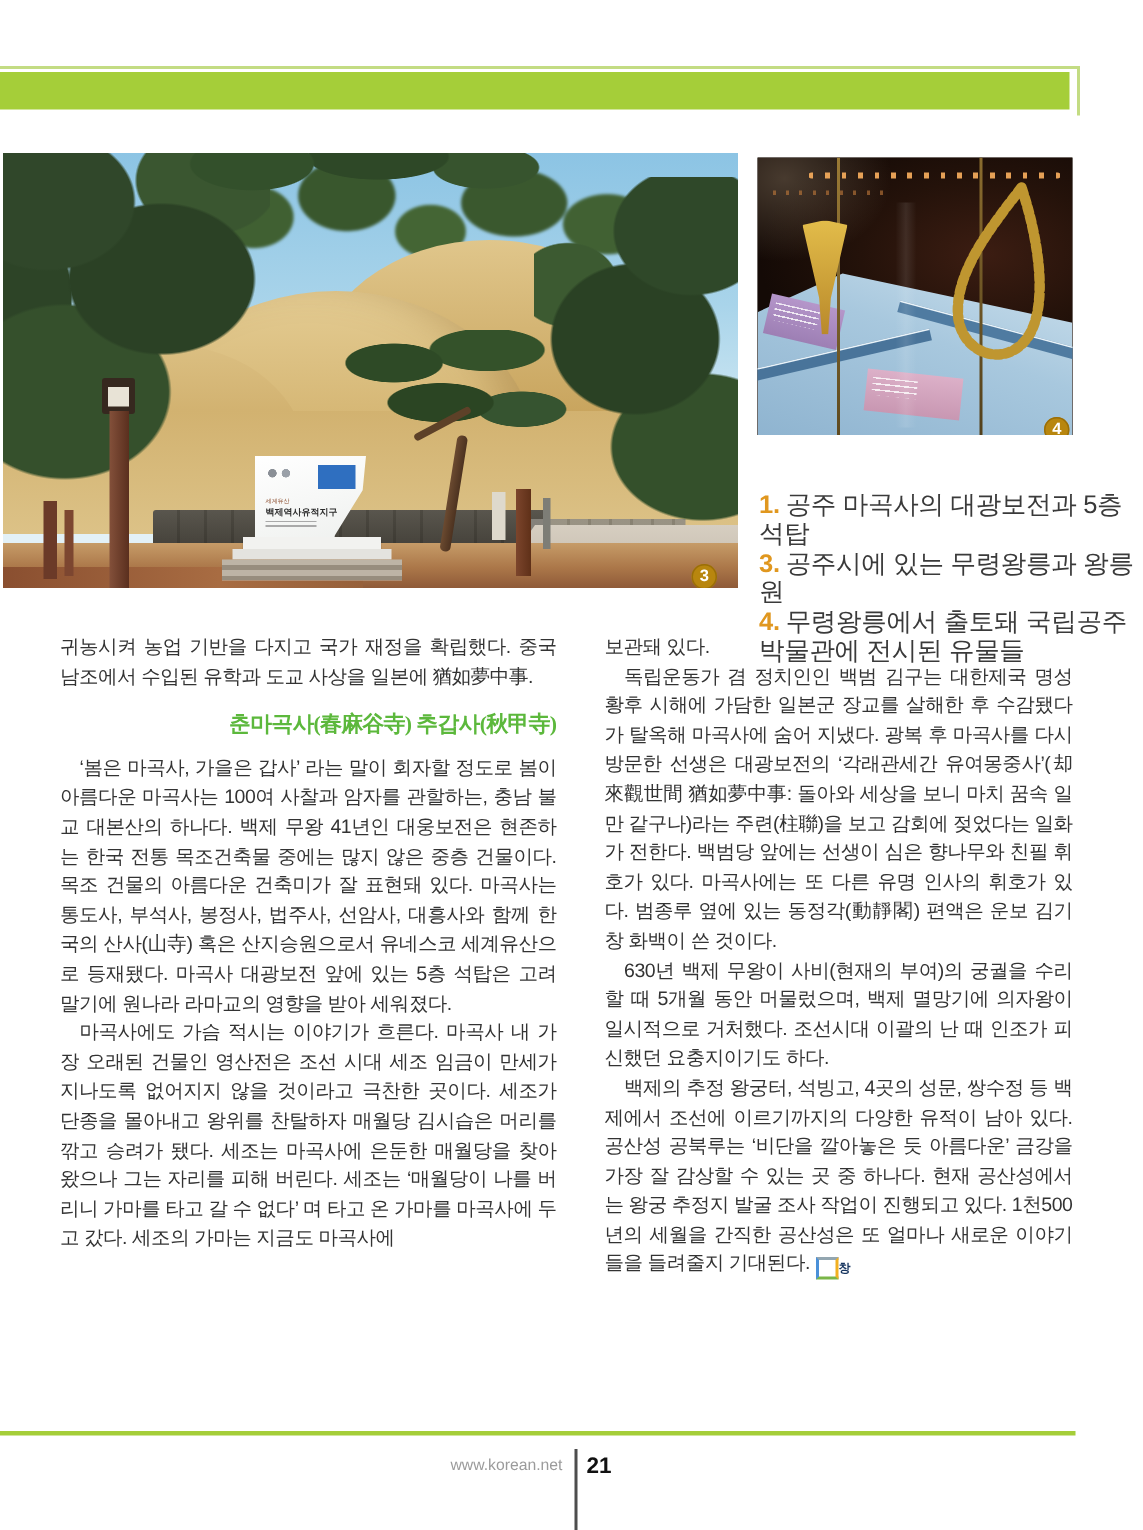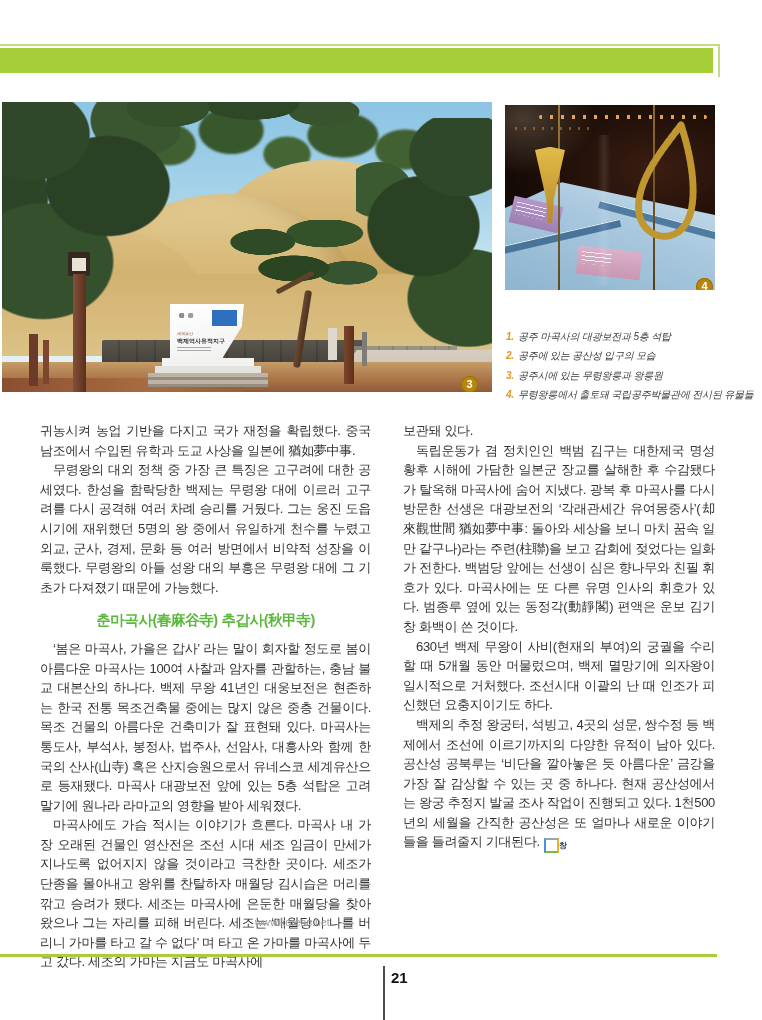--- a/index.html
+++ b/index.html
@@ -99,38 +99,38 @@
   .rp-card-lines{position:absolute;left:4px;top:5px;width:30px;height:12px;background:repeating-linear-gradient(180deg,rgba(255,255,255,.8) 0 1px,transparent 1px 4px);}
   .rp-reflect{position:absolute;left:92px;top:30px;width:14px;height:150px;background:linear-gradient(90deg,transparent,rgba(255,255,255,.10),transparent);}
   .rp-crown{position:absolute;left:30px;top:42px;width:30px;height:76px;
      background:linear-gradient(180deg,#e2bc4a,#b9892a);
      clip-path:polygon(0 4%,46% 0,54% 0,100% 4%,63% 68%,57% 100%,43% 100%,37% 68%);
      box-shadow:0 0 6px rgba(230,180,80,.5);}
   .rp-neck{position:absolute;left:118px;top:16px;width:80px;height:126px;}
 
   
   #captions{position:absolute;left:506px;top:327px;width:252px;}
-  .cap{font-size:10px;line-height:19.4px;color:#3a3a3a;letter-spacing:-0.2px;font-style:italic;}
+  .cap{font-size:17px;line-height:19.4px;color:#3a3a3a;letter-spacing:-0.2px;}
   .cap b{color:#e0971f;font-weight:bold;margin-right:4px;}
 
   
   .col{position:absolute;font-size:13px;line-height:19.6px;color:#333;
        text-align:justify;word-break:break-all;letter-spacing:-0.3px;}
   #col-left{left:40px;top:421px;width:331px;}
   #col-right{left:403px;top:421px;width:312px;}
   .para{margin:0;}
   .indent{text-indent:13px;}
-  .green-h{color:#5cb83c;font-weight:bold;font-size:14.5px;margin:14px 0 8px 0;letter-spacing:-0.4px;text-align:center;text-indent:0;}
+  .green-h{color:#5cb83c;font-weight:bold;font-size:14.5px;margin:14px 0 8px 0;letter-spacing:-0.4px;text-align:right;text-indent:0;font-family:Liberation Serif, serif;}
   .endmark{display:inline-block;width:11px;height:11px;border-style:solid;border-width:2px;
      border-color:#93a6b0 #f2b021 #7ab648 #4a90d9;background:#fff;color:#16345f;
      font-size:8px;line-height:11px;text-align:center;font-weight:bold;vertical-align:-2px;margin-left:4px;}
 
   
   .ftr-line{position:absolute;left:0;top:954px;width:717px;height:3px;background:#a5ce39;}
-  .ftr-url{position:absolute;left:255px;top:916px;width:120px;text-align:left;font-size:10.5px;color:#9b9b9b;}
+  .ftr-url{position:absolute;left:255px;top:971px;width:120px;text-align:right;font-size:10.5px;color:#9b9b9b;}
   .ftr-div{position:absolute;left:383px;top:966px;width:2px;height:54px;background:#4d4d4d;}
   .ftr-num{position:absolute;left:391px;top:969px;font-size:15px;font-weight:bold;color:#111;}
 </style>
 </head>
 <body>
 
 <div id="page">
 
   <div class="hdr-thin-h"></div>
   <div class="hdr-thin-v"></div>
@@ -194,28 +194,26 @@
     <div class="rp-reflect"></div>
     <div class="rp-crown"></div>
     <svg class="rp-neck" viewBox="0 0 80 126">
       <path d="M 58 4 C 38 30 12 62 16 92 C 20 116 48 124 62 104 C 76 84 70 40 58 4 Z" fill="none" stroke="#bf9630" stroke-width="7" stroke-dasharray="4 2.5" stroke-linecap="round"></path>
     </svg>
     <div class="badge" style="left:191px;top:173px;">4</div>
   </div>
 
   <div id="captions">
     <div class="cap"><b>1.</b><span>공주 마곡사의 대광보전과 5층 석탑</span></div>
-    <div class="cap"><b>2.</b><span>공주에 있는 공산성 입구의 모습</span></div>
     <div class="cap"><b>3.</b><span>공주시에 있는 무령왕릉과 왕릉원</span></div>
     <div class="cap"><b>4.</b><span>무령왕릉에서 출토돼 국립공주박물관에 전시된 유물들</span></div>
   </div>
 
   <div id="col-left" class="col">
     <p class="para">귀농시켜 농업 기반을 다지고 국가 재정을 확립했다. 중국 남조에서 수입된 유학과 도교 사상을 일본에 猶如夢中事.</p>
-    <p class="para indent">무령왕의 대외 정책 중 가장 큰 특징은 고구려에 대한 공세였다. 한성을 함락당한 백제는 무령왕 대에 이르러 고구려를 다시 공격해 여러 차례 승리를 거뒀다. 그는 웅진 도읍 시기에 재위했던 5명의 왕 중에서 유일하게 천수를 누렸고 외교, 군사, 경제, 문화 등 여러 방면에서 비약적 성장을 이룩했다. 무령왕의 아들 성왕 대의 부흥은 무령왕 대에 그 기초가 다져졌기 때문에 가능했다.</p>
     <p class="para green-h">춘마곡사(春麻谷寺) 추갑사(秋甲寺)</p>
     <p class="para indent">‘봄은 마곡사, 가을은 갑사’ 라는 말이 회자할 정도로 봄이 아름다운 마곡사는 100여 사찰과 암자를 관할하는, 충남 불교 대본산의 하나다. 백제 무왕 41년인 대웅보전은 현존하는 한국 전통 목조건축물 중에는 많지 않은 중층 건물이다. 목조 건물의 아름다운 건축미가 잘 표현돼 있다. 마곡사는 통도사, 부석사, 봉정사, 법주사, 선암사, 대흥사와 함께 한국의 산사(山寺) 혹은 산지승원으로서 유네스코 세계유산으로 등재됐다. 마곡사 대광보전 앞에 있는 5층 석탑은 고려 말기에 원나라 라마교의 영향을 받아 세워졌다.</p>
     <p class="para indent">마곡사에도 가슴 적시는 이야기가 흐른다. 마곡사 내 가장 오래된 건물인 영산전은 조선 시대 세조 임금이 만세가 지나도록 없어지지 않을 것이라고 극찬한 곳이다. 세조가 단종을 몰아내고 왕위를 찬탈하자 매월당 김시습은 머리를 깎고 승려가 됐다. 세조는 마곡사에 은둔한 매월당을 찾아왔으나 그는 자리를 피해 버린다. 세조는 ‘매월당이 나를 버리니 가마를 타고 갈 수 없다’ 며 타고 온 가마를 마곡사에 두고 갔다. 세조의 가마는 지금도 마곡사에</p>
   </div>
 
   <div id="col-right" class="col">
     <p class="para">보관돼 있다.</p>
     <p class="para indent">독립운동가 겸 정치인인 백범 김구는 대한제국 명성황후 시해에 가담한 일본군 장교를 살해한 후 수감됐다가 탈옥해 마곡사에 숨어 지냈다. 광복 후 마곡사를 다시 방문한 선생은 대광보전의 ‘각래관세간 유여몽중사’(却來觀世間 猶如夢中事: 돌아와 세상을 보니 마치 꿈속 일만 같구나)라는 주련(柱聯)을 보고 감회에 젖었다는 일화가 전한다. 백범당 앞에는 선생이 심은 향나무와 친필 휘호가 있다. 마곡사에는 또 다른 유명 인사의 휘호가 있다. 범종루 옆에 있는 동정각(動靜閣) 편액은 운보 김기창 화백이 쓴 것이다.</p>
     <p class="para indent">630년 백제 무왕이 사비(현재의 부여)의 궁궐을 수리할 때 5개월 동안 머물렀으며, 백제 멸망기에 의자왕이 일시적으로 거처했다. 조선시대 이괄의 난 때 인조가 피신했던 요충지이기도 하다.</p>
     <p class="para indent"><span>백제의 추정 왕궁터, 석빙고, 4곳의 성문, 쌍수정 등 백제에서 조선에 이르기까지의 다양한 유적이 남아 있다. 공산성 공북루는 ‘비단을 깔아놓은 듯 아름다운’ 금강을 가장 잘 감상할 수 있는 곳 중 하나다. 현재 공산성에서는 왕궁 추정지 발굴 조사 작업이 진행되고 있다. 1천500년의 세월을 간직한 공산성은 또 얼마나 새로운 이야기들을 들려줄지 기대된다.</span><span class="endmark">창</span></p>

